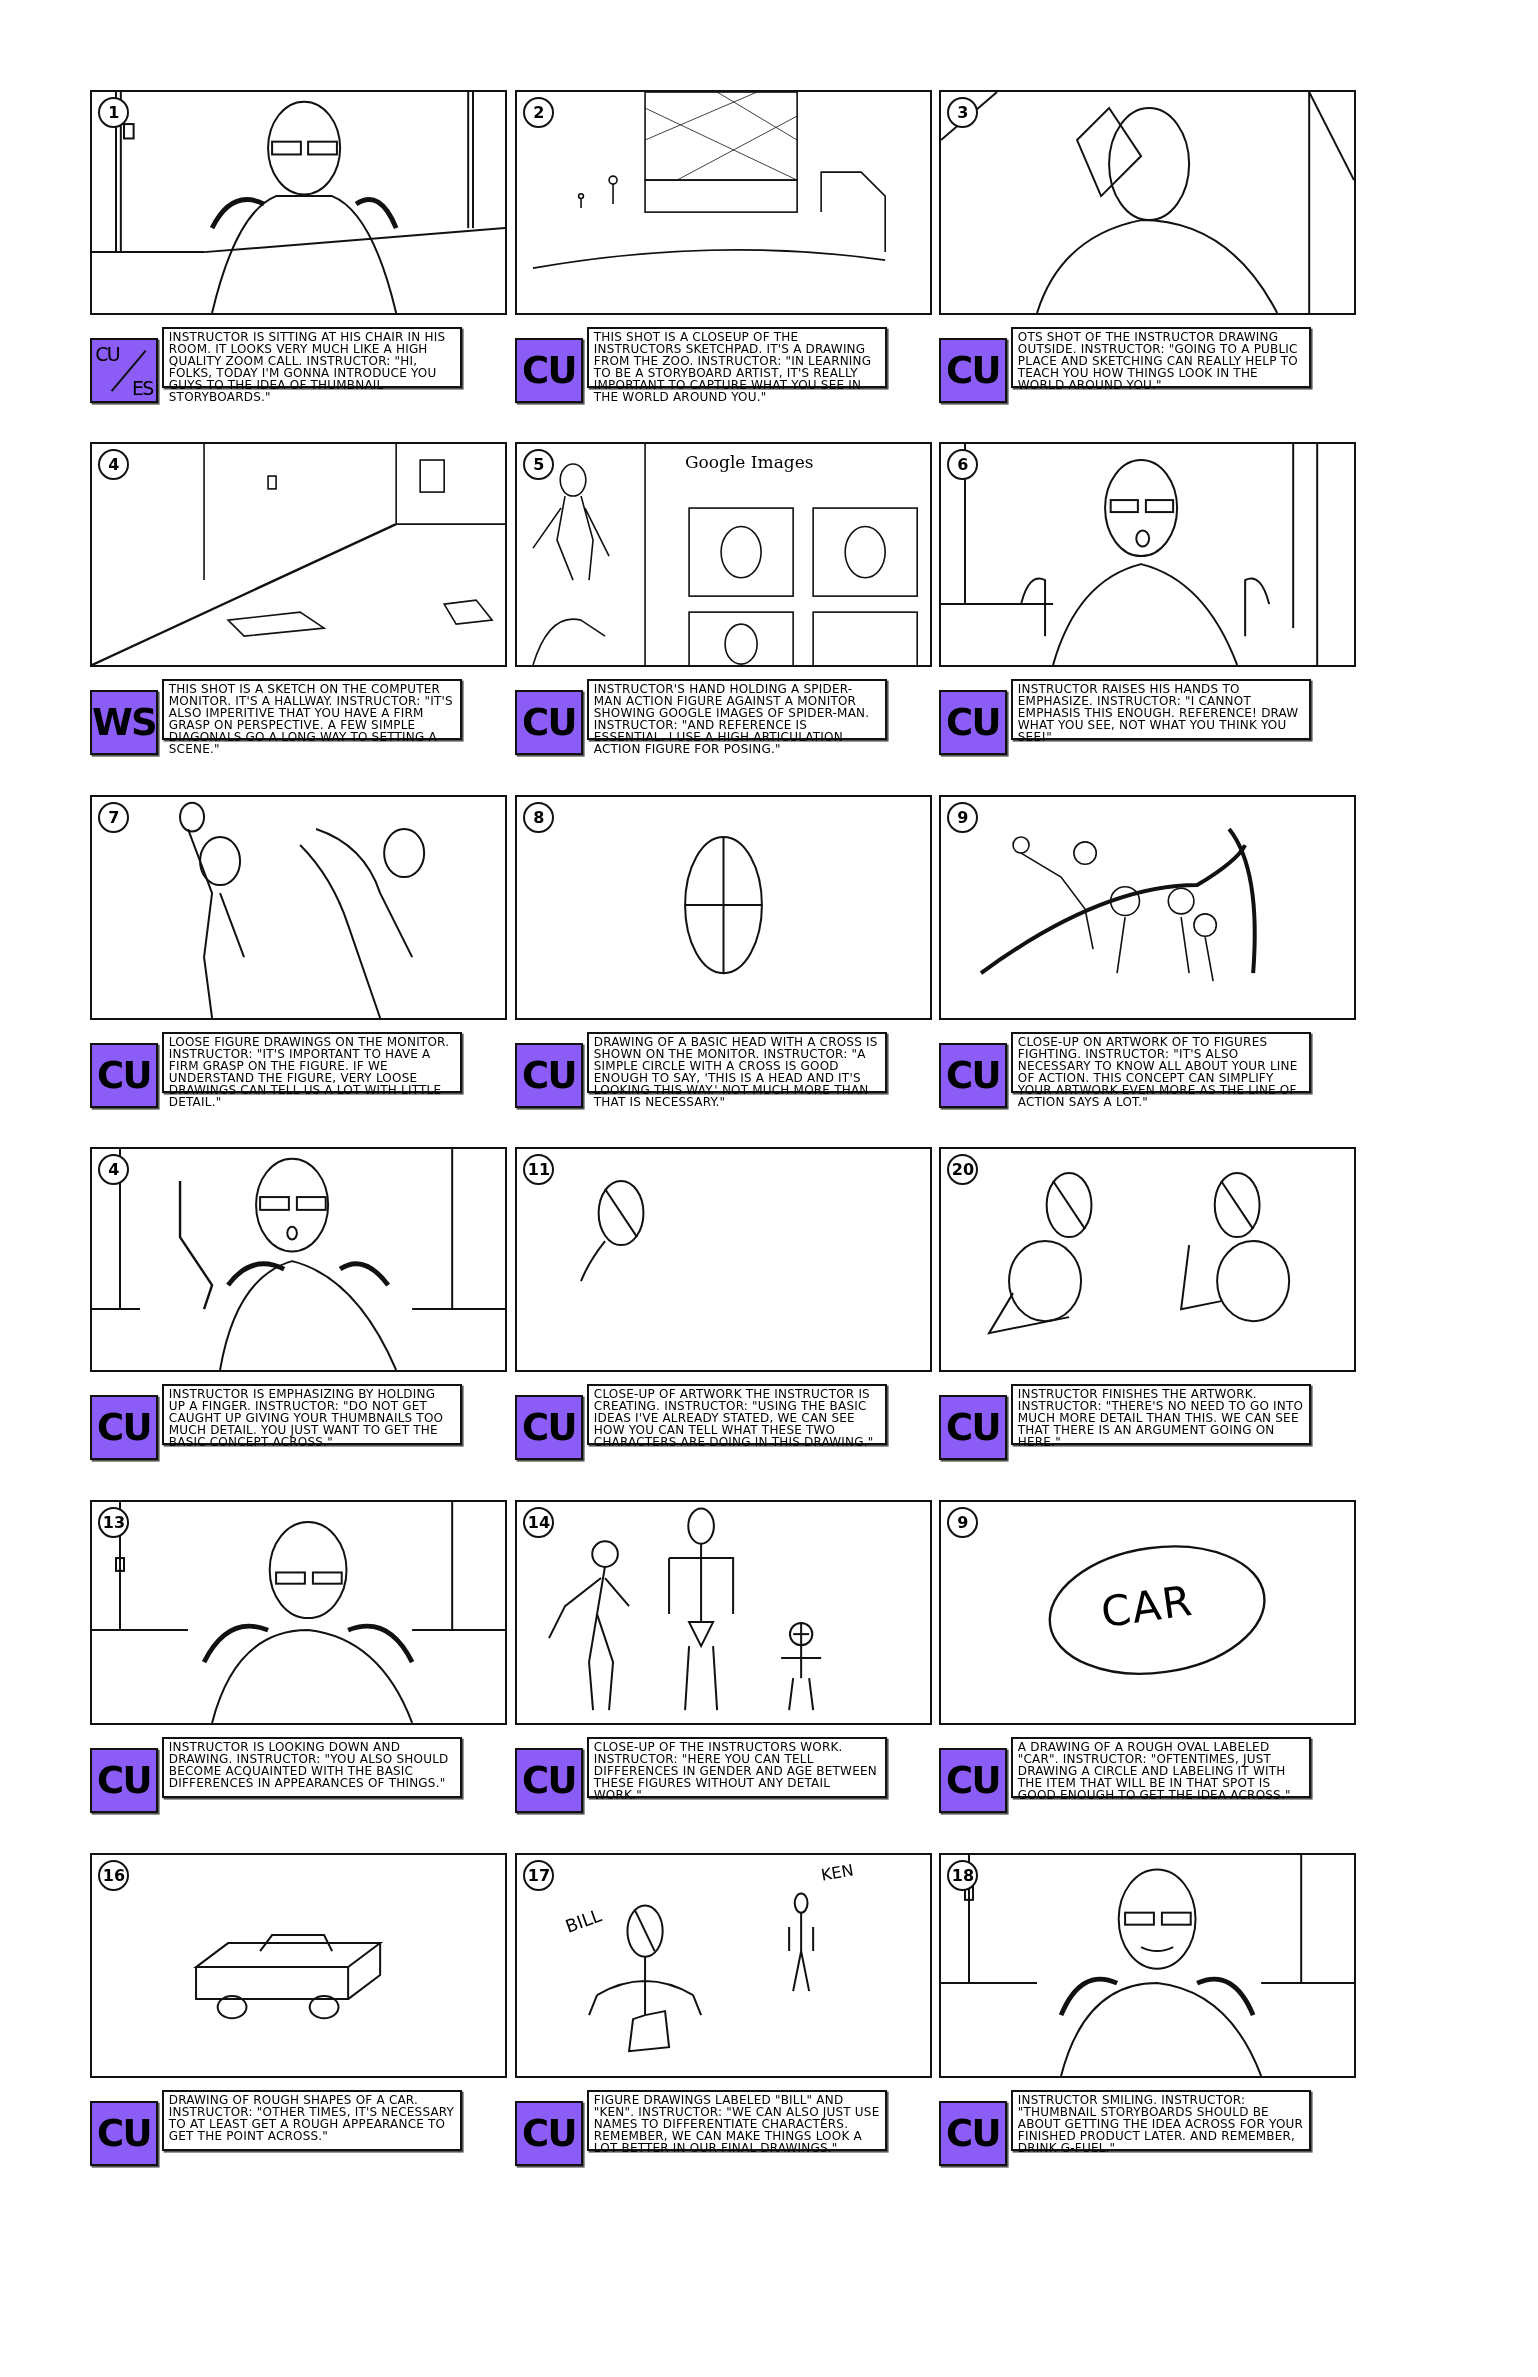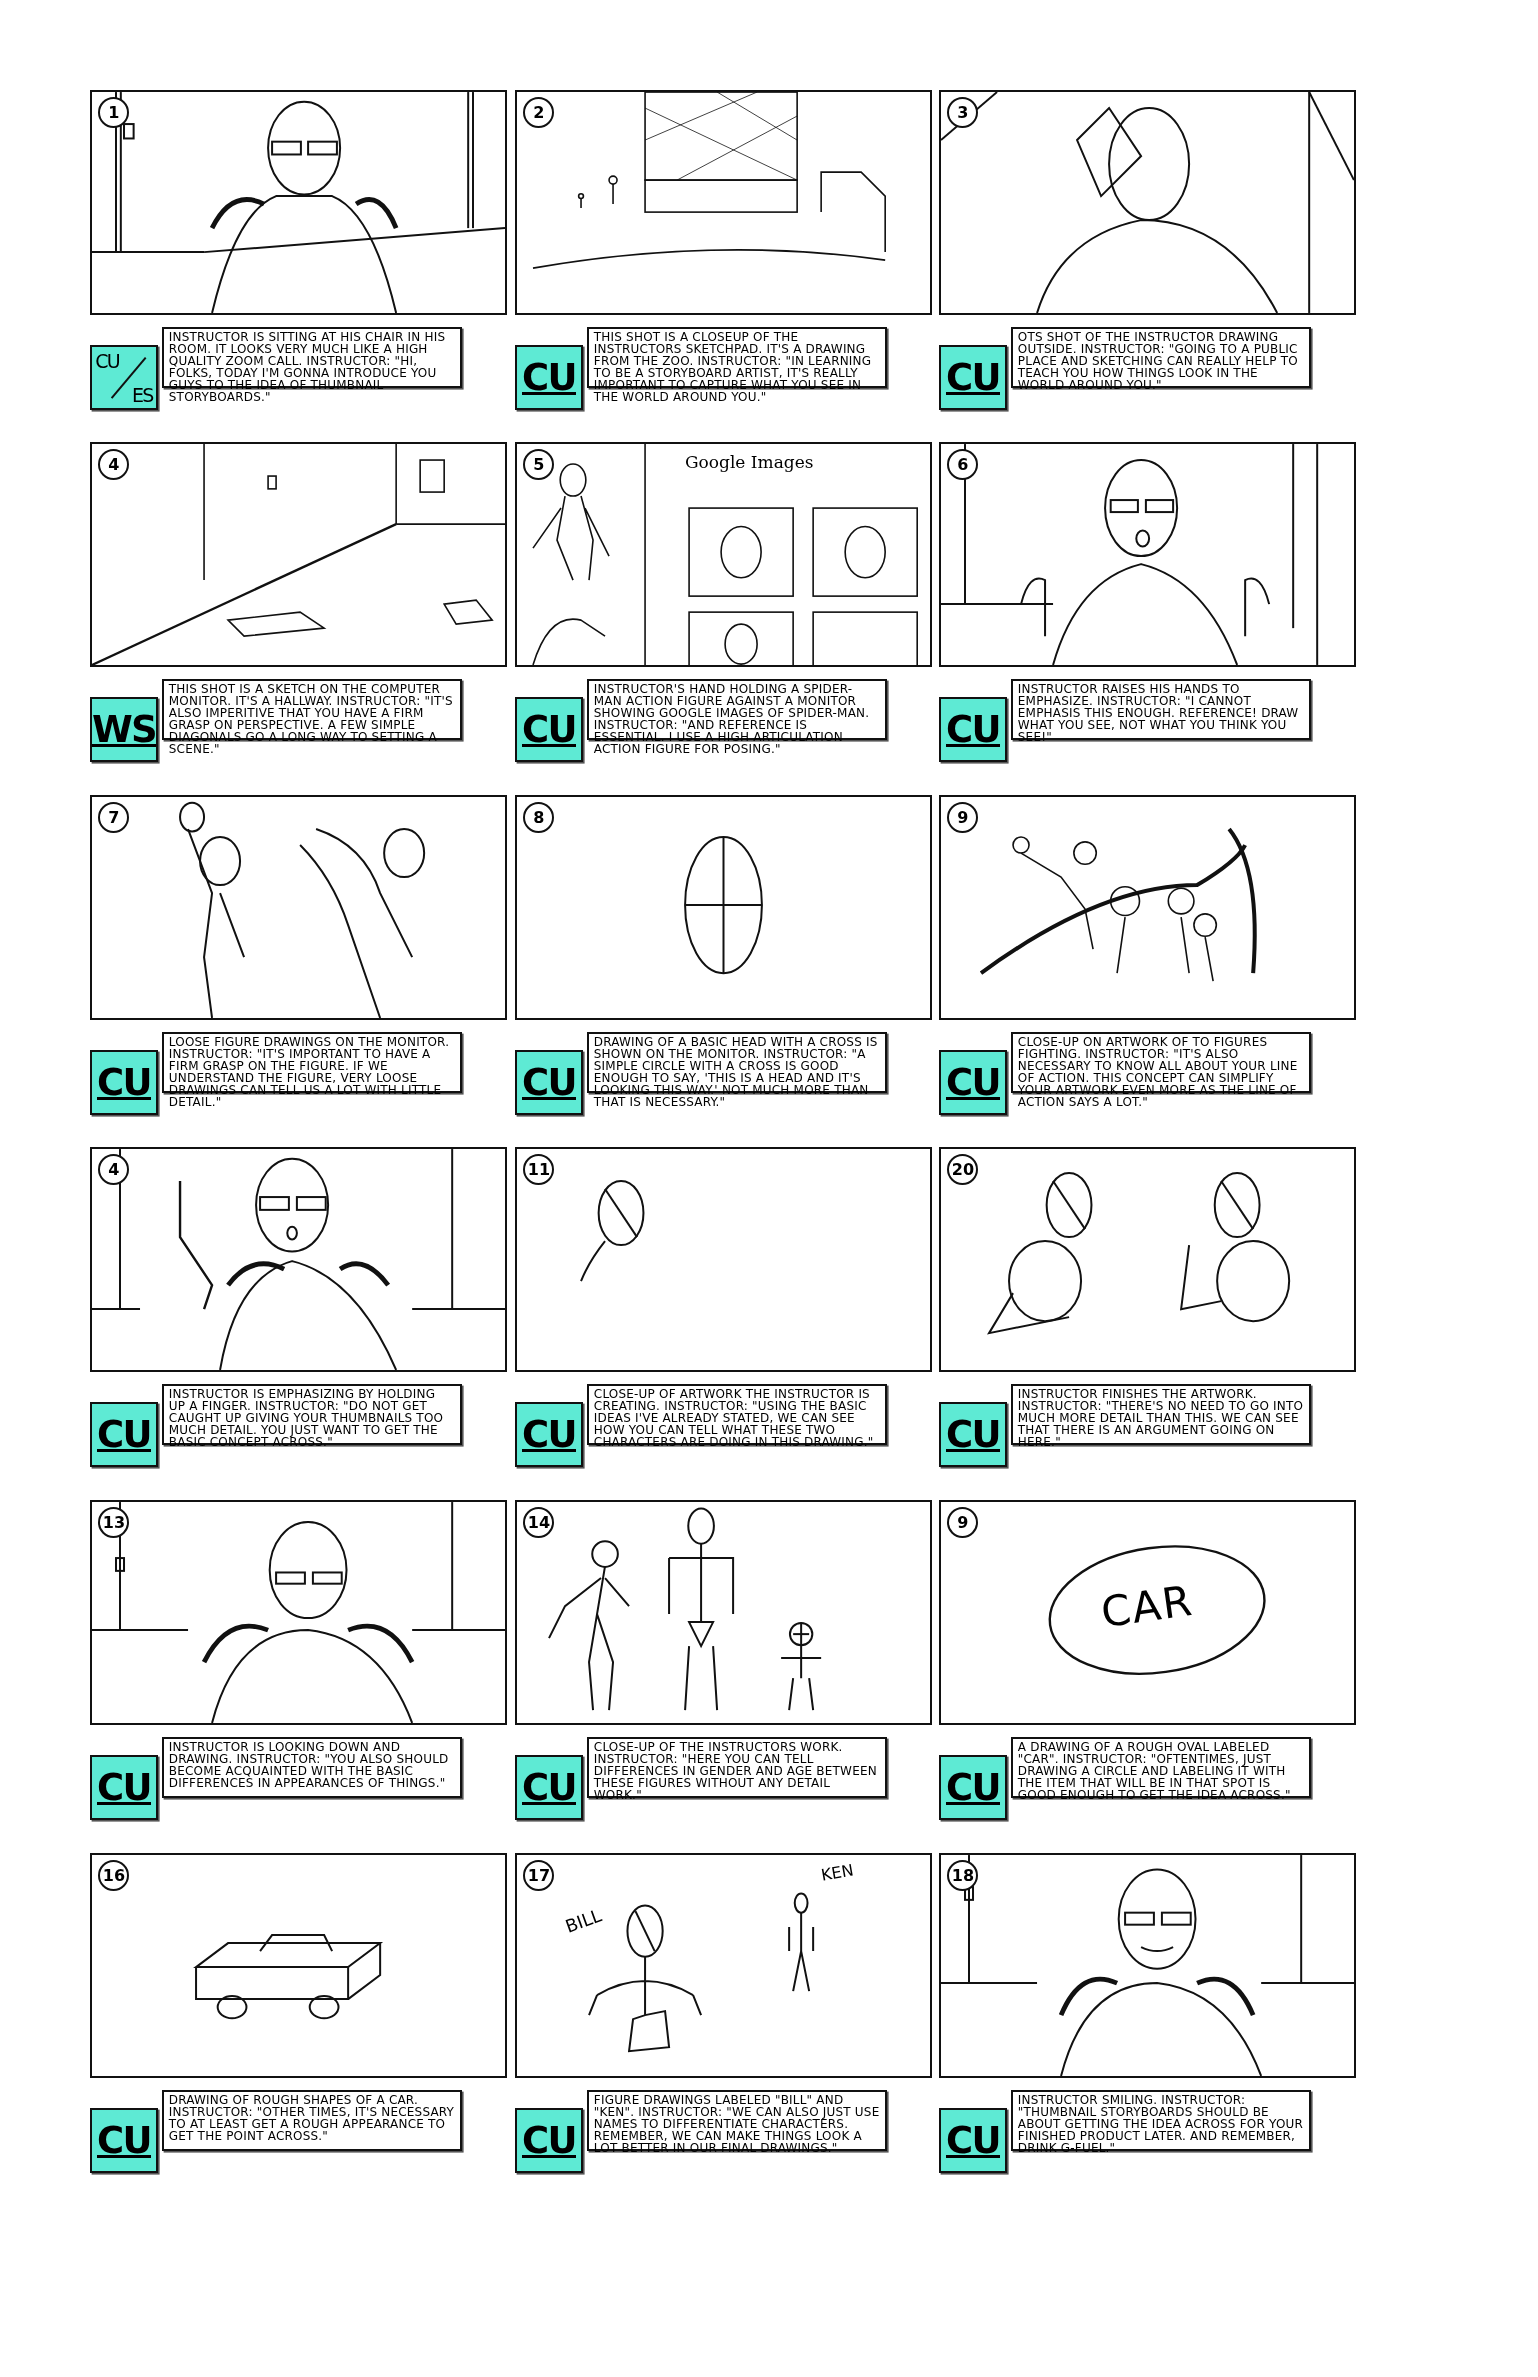--- a/index.html
+++ b/index.html
@@ -7,23 +7,23 @@
          font-family: "DejaVu Sans", sans-serif; color: #000; }
   .page { position: absolute; left: 0; top: 0; width: 1539px; height: 2377px; }
   .row { position: absolute; left: 90px; width: 1271px; }
   .cell { position: absolute; top: 0; width: 417px; }
   .frame { position: absolute; left: 0; top: 0; width: 413px; height: 221px;
            border: 2.4px solid #111; background: #fff; box-sizing: content-box; overflow: hidden; }
   .frame svg { position: absolute; left: 0; top: 0; width: 413px; height: 221px; }
   .num { position: absolute; left: 6.4px; top: 4.8px; width: 27px; height: 27px; border: 2px solid #111;
          border-radius: 50%; font-size: 16px; line-height: 27px; text-align: center; font-weight: bold;
          background: #fff; z-index: 2; }
-  .shot { position: absolute; left: 0; top: 255px; width: 64px; height: 61px; border: 2.4px solid #111;
-          background: #5eead4; display: flex; align-items: center; justify-content: center;
-          font-size: 37px; font-weight: bold; letter-spacing: -1.6px; box-shadow: 1.6px 1.6px 0 #555; text-decoration: underline; }
+  .shot { position: absolute; left: 0; top: 248px; width: 64px; height: 61px; border: 2.4px solid #111;
+          background: #8b5cf6; display: flex; align-items: center; justify-content: center;
+          font-size: 37px; font-weight: bold; letter-spacing: -1.6px; box-shadow: 1.6px 1.6px 0 #555; }
   .shot.split { font-size: 19px; font-weight: normal; }
   .shot.split .a { position: absolute; left: 3.2px; top: 3.2px; }
   .shot.split .b { position: absolute; right: 3.2px; bottom: 1.6px; }
   .shot.split .slash { position: absolute; left: 9.6px; top: 30px; width: 53px; height: 1.6px; background: #111;
                        transform: rotate(-50deg); }
   .caption { position: absolute; left: 72px; top: 237px; width: 300px; height: 61px; border: 2.4px solid #111;
              background: #fff; padding: 2.4px 4.8px; box-sizing: border-box; font-size: 12px; line-height: 12px;
              text-transform: uppercase; letter-spacing: 0.2px; box-shadow: 1.6px 1.6px 0 #555; }
 </style>
 </head>

